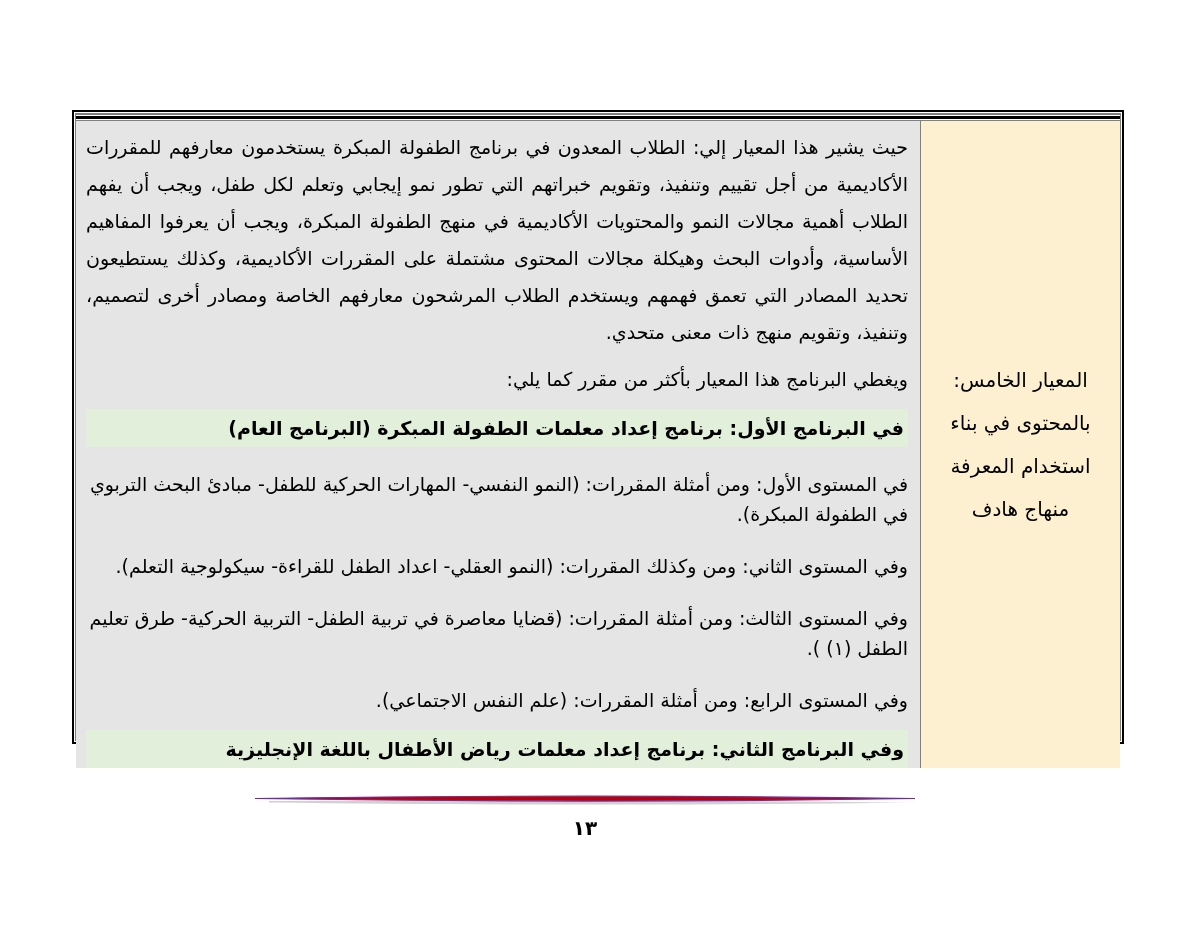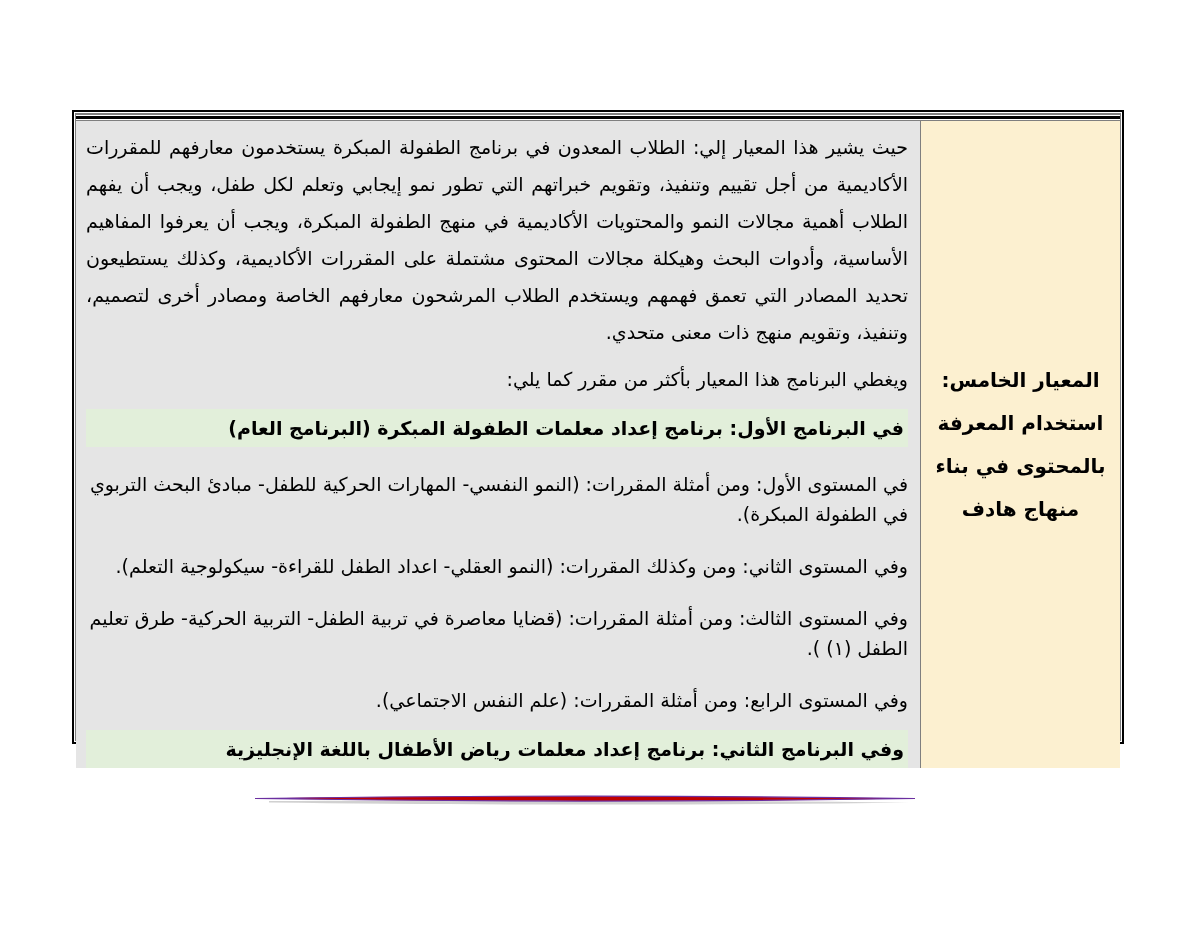--- a/index.html
+++ b/index.html
@@ -16,21 +16,21 @@
   .header-row { height:50px; border-bottom:1px solid #7f7f7f; }
   .row-sep { height:5px; background:#fff; padding:1px 0; }
   .row-sep-line { height:3px; background:#000; }
   .body-row { flex:1; border-top:1px solid #7f7f7f; }
 
   .sidebar-cell { width:200px; flex:0 0 200px; background:#FCF0D0; border-left:1px solid #7f7f7f; }
   .content-cell { flex:1; background:#e5e5e5; }
 
   
   .body-row .sidebar-cell { display:flex; flex-direction:column; justify-content:center; }
-  .sidebar-text { text-align:center; font-weight:bold; font-size:20px; line-height:43px; }
+  .sidebar-text { text-align:center; font-weight:normal; font-size:20px; line-height:43px; }
 
   
   .body-content { padding:8px 12px 0 10px; font-size:19px; }
   .intro { text-align:justify; line-height:37px; }
   .line { text-align:right; line-height:30px; margin-top:13px; }
   .lvl { margin-top:22px; }
   .green-row { background:#E2EFDA; margin-top:15px; padding:6px 4px; font-weight:bold;
     line-height:26px; text-align:right; }
   b { font-weight:normal; }
 
@@ -54,22 +54,22 @@
 
       <div class="row-sep">
         <div class="row-sep-line"></div>
       </div>
 
       <div class="row body-row">
 
         <div class="sidebar-cell">
           <div class="sidebar-text">
             <div>المعيار الخامس:</div>
+            <div>بالمحتوى في بناء</div>
             <div>استخدام المعرفة</div>
-            <div>بالمحتوى في بناء</div>
             <div>منهاج هادف</div>
           </div>
         </div>
 
         <div class="content-cell">
           <div class="body-content">
 
             <p class="intro">حيث يشير هذا المعيار إلي: الطلاب المعدون في برنامج الطفولة المبكرة يستخدمون معارفهم للمقررات الأكاديمية من أجل تقييم وتنفيذ، وتقويم خبراتهم التي تطور نمو إيجابي وتعلم لكل طفل، ويجب أن يفهم الطلاب أهمية مجالات النمو والمحتويات الأكاديمية في منهج الطفولة المبكرة، ويجب أن يعرفوا المفاهيم الأساسية، وأدوات البحث وهيكلة مجالات المحتوى مشتملة على المقررات الأكاديمية، وكذلك يستطيعون تحديد المصادر التي تعمق فهمهم ويستخدم الطلاب المرشحون معارفهم الخاصة ومصادر أخرى لتصميم، وتنفيذ، وتقويم منهج ذات معنى متحدي.</p>
 
             <p class="line"><b>ويغطي البرنامج</b><span> هذا المعيار بأكثر من مقرر كما يلي:</span></p>
@@ -93,14 +93,15 @@
     </div>
   </div>
 
   <div class="footer-divider">
     <svg width="660" height="16" viewBox="0 0 660 16">
       <path d="M14 9 C 220 8, 450 8, 654 10.5 C 450 13.5, 220 13, 14 10.5 Z" fill="#9a9a9a" opacity="0.45"></path>
       <path d="M0 6.5 C 210 3.5, 450 3.5, 660 6.5 C 450 9.8, 210 9.8, 0 6.5 Z" fill="#C00000" stroke="#6B2FA0" stroke-width="1.2"></path>
     </svg>
   </div>
 
+  <div class="page-number">١٣</div>
 
 </div>
 
 </body></html>

